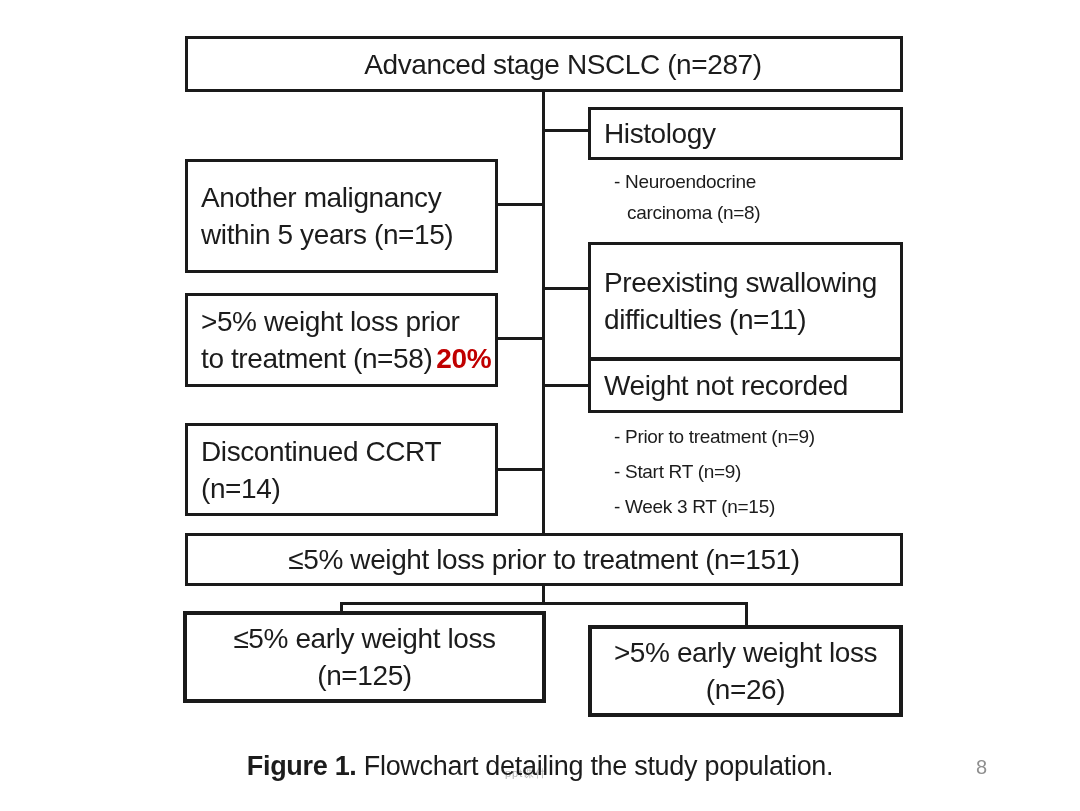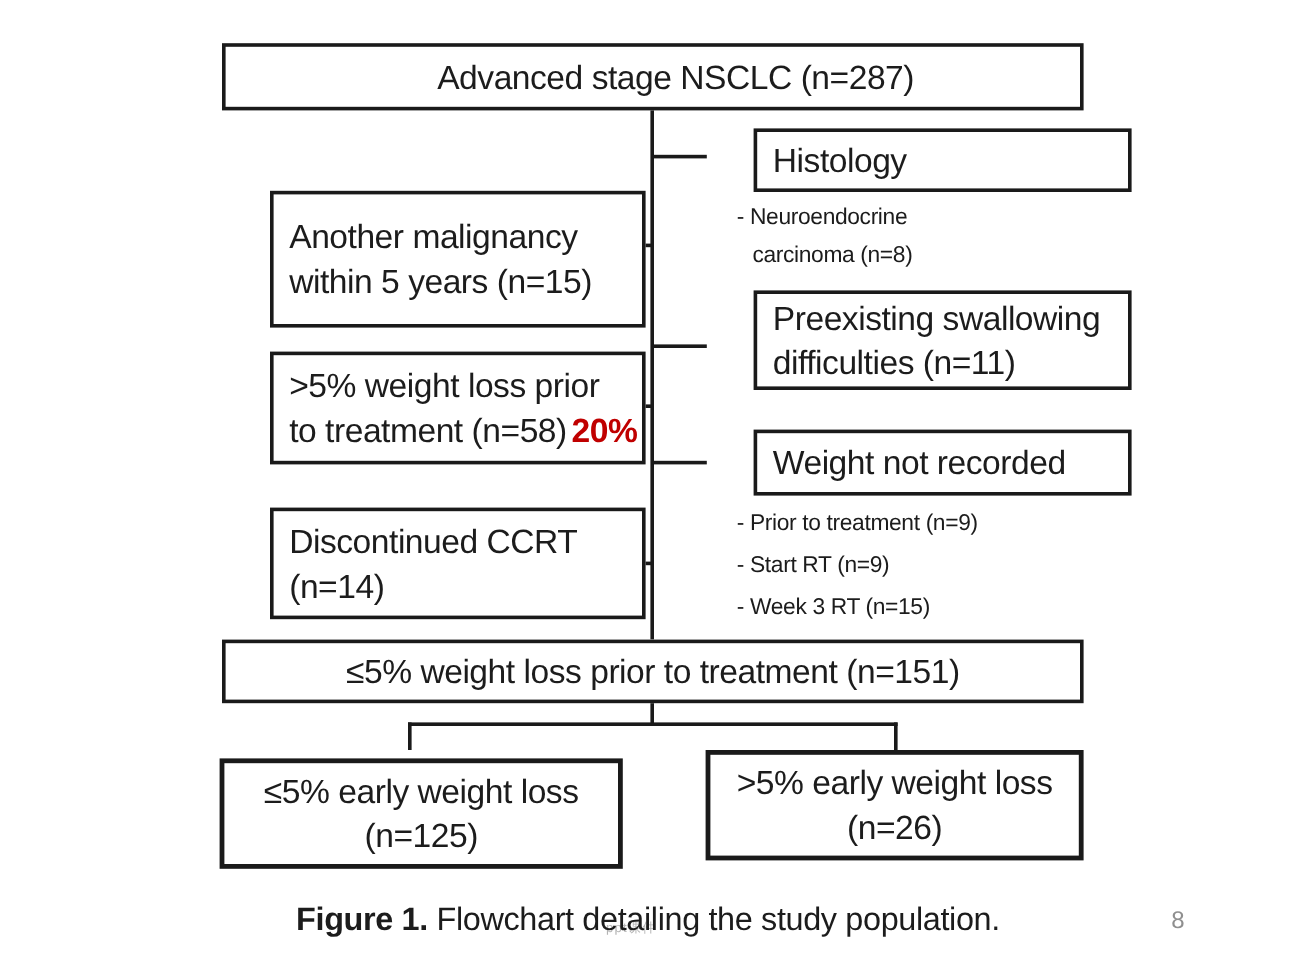--- a/index.html
+++ b/index.html
@@ -10,21 +10,21 @@
     font-family:"Liberation Sans", "DejaVu Sans", sans-serif;
     color:var(--ink, #1c1c1c);
   }
   .box {
     position:absolute; background:#ffffff;
     border:3px solid var(--line_black, #1a1a1a);
     display:flex; flex-direction:column; justify-content:center;
     font-size:28px; letter-spacing:-0.4px; line-height:37px;
   }
   .box.center { align-items:center; text-align:center; }
-  .box.leftpad { padding-left:13px; align-items:flex-start; text-align:left;margin-left:40px; }
+  .box.leftpad { padding-left:13px; align-items:flex-start; text-align:left; }
   .box.thick { border-width:4px; }
   .line { position:absolute; background:var(--line_black, #1a1a1a); }
   .note {
     position:absolute; font-size:19px; letter-spacing:-0.3px;
     line-height:31px; white-space:nowrap;
   }
   .note .indent { margin-left:13px; }
   .note2 { line-height:35px; }
   .red { color:var(--highlight_red, #c00000); font-weight:bold; margin-left:4px; }
   .caption {
@@ -76,21 +76,21 @@
   </div>
 
   <div class="box leftpad" style="left:588px; top:107px; width:315px; height:53px;">
     <div>Histology</div>
   </div>
   <div class="note" style="left:614px; top:166px;">
     <div>- Neuroendocrine</div>
     <div class="indent">carcinoma (n=8)</div>
   </div>
 
-  <div class="box leftpad" style="left:588px; top:242px; width:315px; height:83px;">
+  <div class="box leftpad" style="left:588px; top:242px; width:315px; height:118px;">
     <div>Preexisting swallowing</div>
     <div>difficulties (n=11)</div>
   </div>
 
   <div class="box leftpad" style="left:588px; top:358px; width:315px; height:55px;">
     <div>Weight not recorded</div>
   </div>
   <div class="note note2" style="left:614px; top:419px;">
     <div>- Prior to treatment (n=9)</div>
     <div>- Start RT (n=9)</div>
@@ -99,21 +99,21 @@
 
   <div class="box center" style="left:185px; top:533px; width:718px; height:53px;">
     <span>≤5% weight loss prior to treatment (n=151)</span>
   </div>
 
   <div class="line" style="left:542px; top:586px; width:3px; height:17px;"></div>
   <div class="line" style="left:340px; top:602px; width:408px; height:3px;"></div>
   <div class="line" style="left:340px; top:602px; width:3px; height:23px;"></div>
   <div class="line" style="left:745px; top:602px; width:3px; height:23px;"></div>
 
-  <div class="box center thick" style="left:183px; top:632px; width:336px; height:92px;">
+  <div class="box center thick" style="left:183px; top:611px; width:363px; height:92px;">
     <div>≤5% early weight loss</div>
     <div>(n=125)</div>
   </div>
 
   <div class="box center thick" style="left:588px; top:625px; width:315px; height:92px;">
     <div>&gt;5% early weight loss</div>
     <div>(n=26)</div>
   </div>
 
   <div class="watermark">ppt课件</div>

